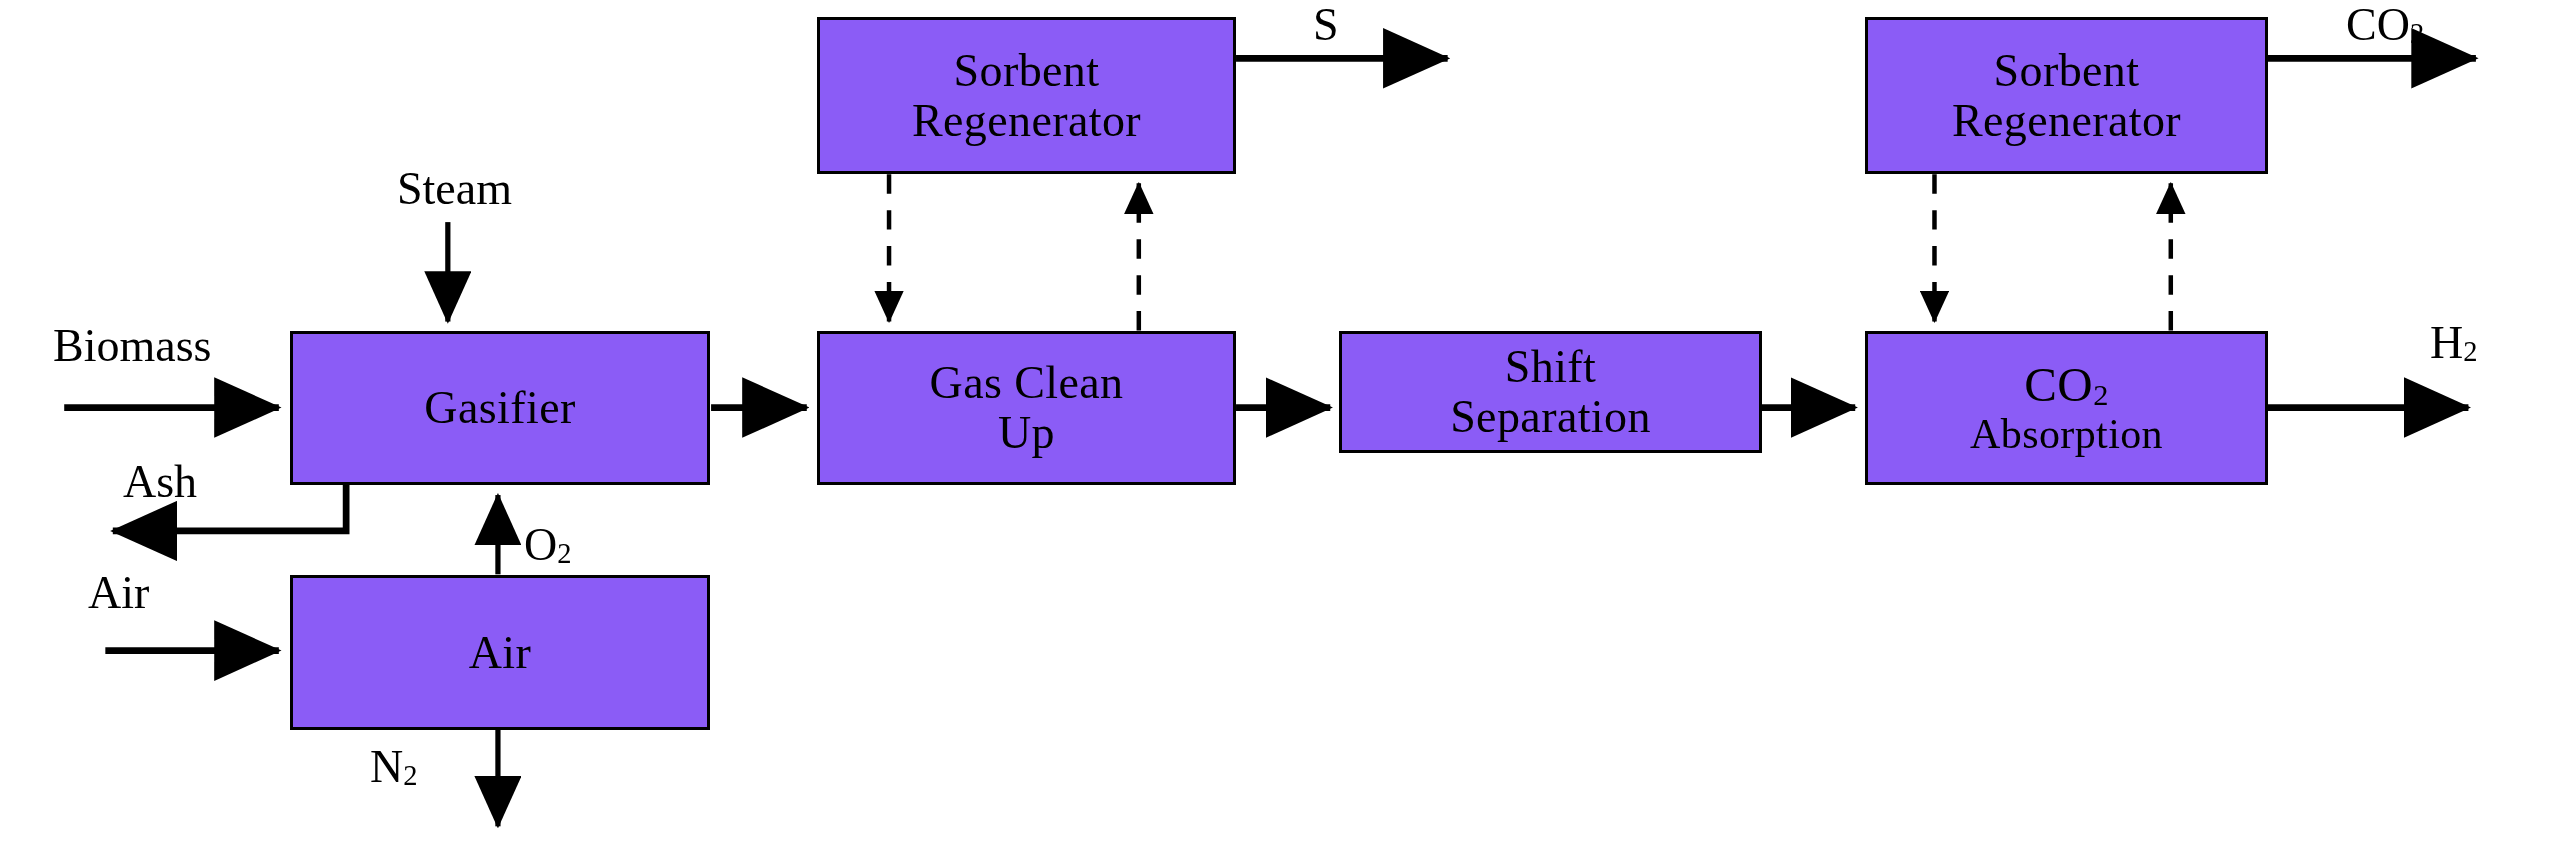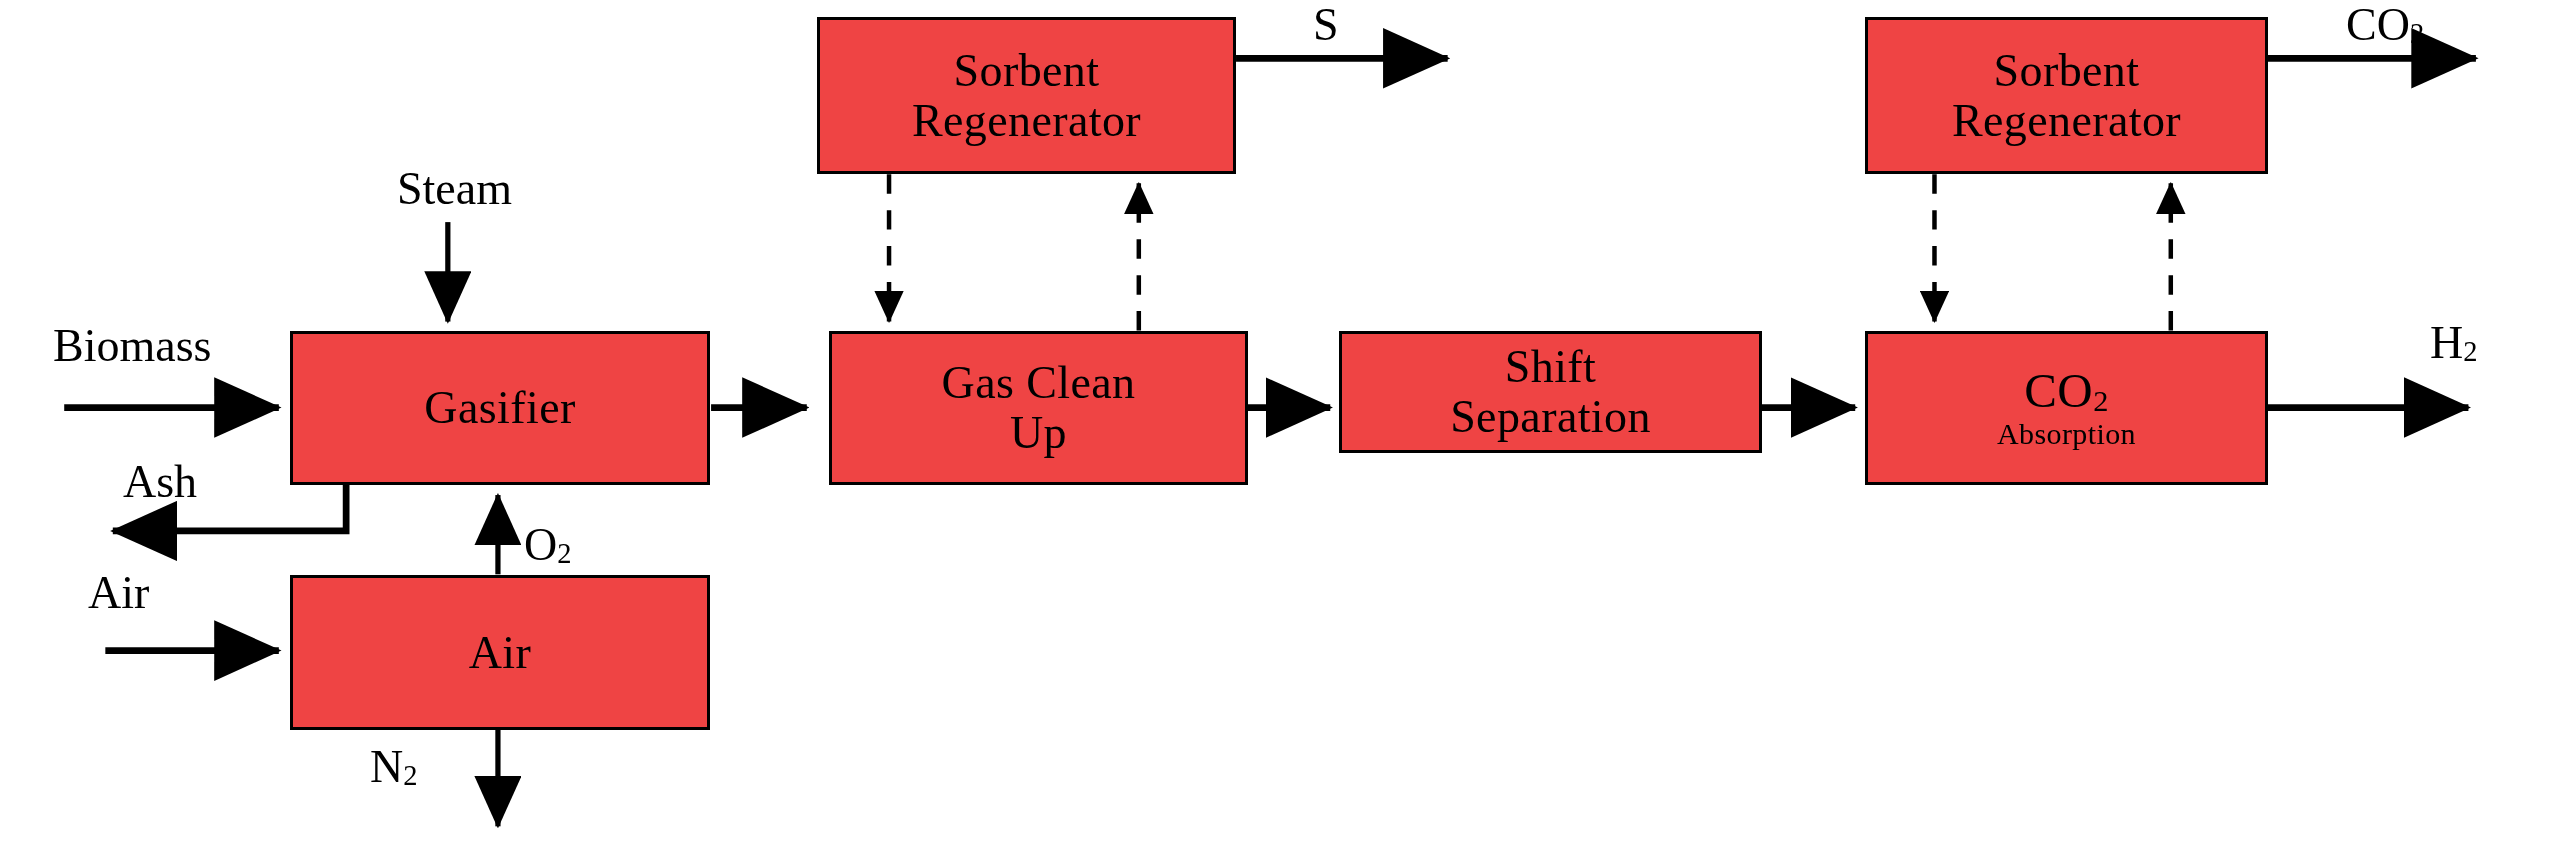--- a/index.html
+++ b/index.html
@@ -10,31 +10,31 @@
     overflow:hidden;
     font-family:"Liberation Serif","DejaVu Serif",serif;
     color:#000000;
   }
   #svg-layer{position:absolute;left:0;top:0;width:2576px;height:854px;}
 
   .unit-box{
     position:absolute;
     box-sizing:border-box;
     border:3.7px solid #000000;
-    background:#ef4444;
+    background:#8b5cf6;
     display:flex;
     flex-direction:column;
     align-items:center;
     justify-content:center;
     line-height:1.08;
     text-align:center;
     white-space:nowrap;
   }
   .unit-line{display:block;font-size:46px;letter-spacing:0.4px;}
-  .unit-line.small{font-size:30px;}
+  .unit-line.small{font-size:42px;}
   .unit-line.tall{font-size:49px;}
 
   .flow-label{
     position:absolute;
     font-size:46px;
     white-space:nowrap;
     line-height:1;
   }
   .flow-label sub{font-size:0.62em;vertical-align:-0.12em;}
   .unit-line sub{font-size:0.62em;vertical-align:-0.12em;}
@@ -96,21 +96,21 @@
 
   <div class="unit-box" style="left:290px;top:575px;width:420px;height:155px;">
     <span class="unit-line">Air</span>
   </div>
 
   <div class="unit-box" style="left:817px;top:17px;width:419px;height:157px;">
     <span class="unit-line">Sorbent</span>
     <span class="unit-line">Regenerator</span>
   </div>
 
-  <div class="unit-box" style="left:817px;top:331px;width:419px;height:154px;margin-left:12px;">
+  <div class="unit-box" style="left:817px;top:331px;width:419px;height:154px;">
     <span class="unit-line">Gas Clean</span>
     <span class="unit-line">Up</span>
   </div>
 
   <div class="unit-box" style="left:1339px;top:331px;width:423px;height:122px;">
     <span class="unit-line">Shift</span>
     <span class="unit-line">Separation</span>
   </div>
 
   <div class="unit-box" style="left:1865px;top:331px;width:403px;height:154px;">

